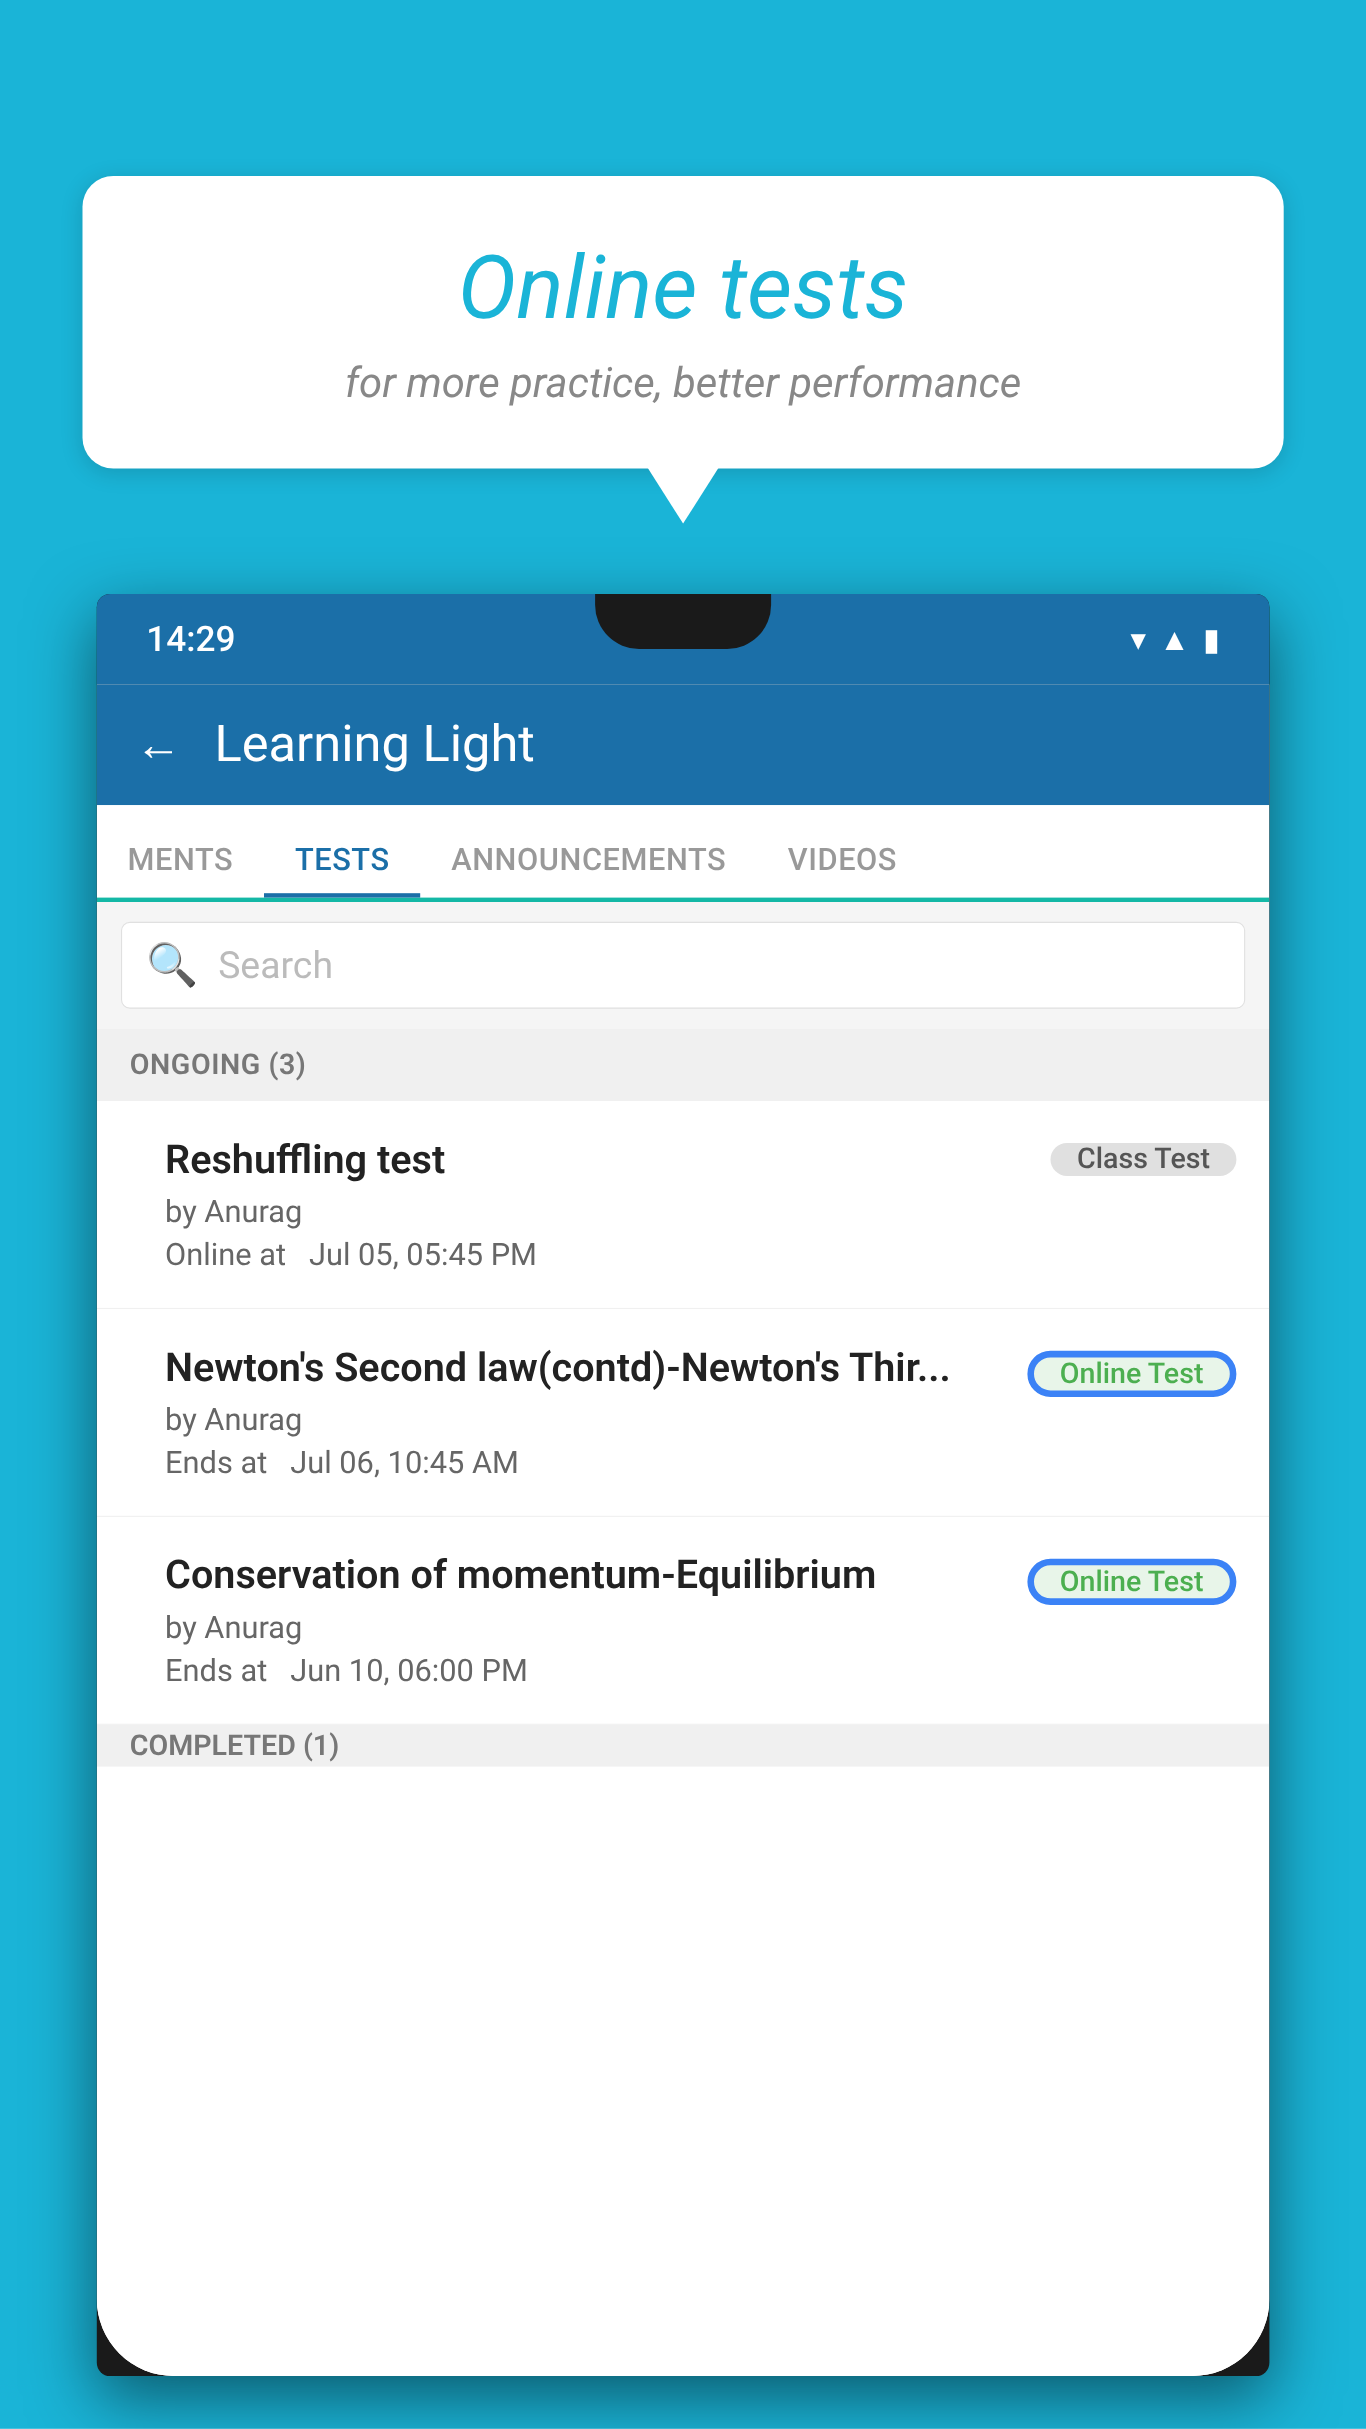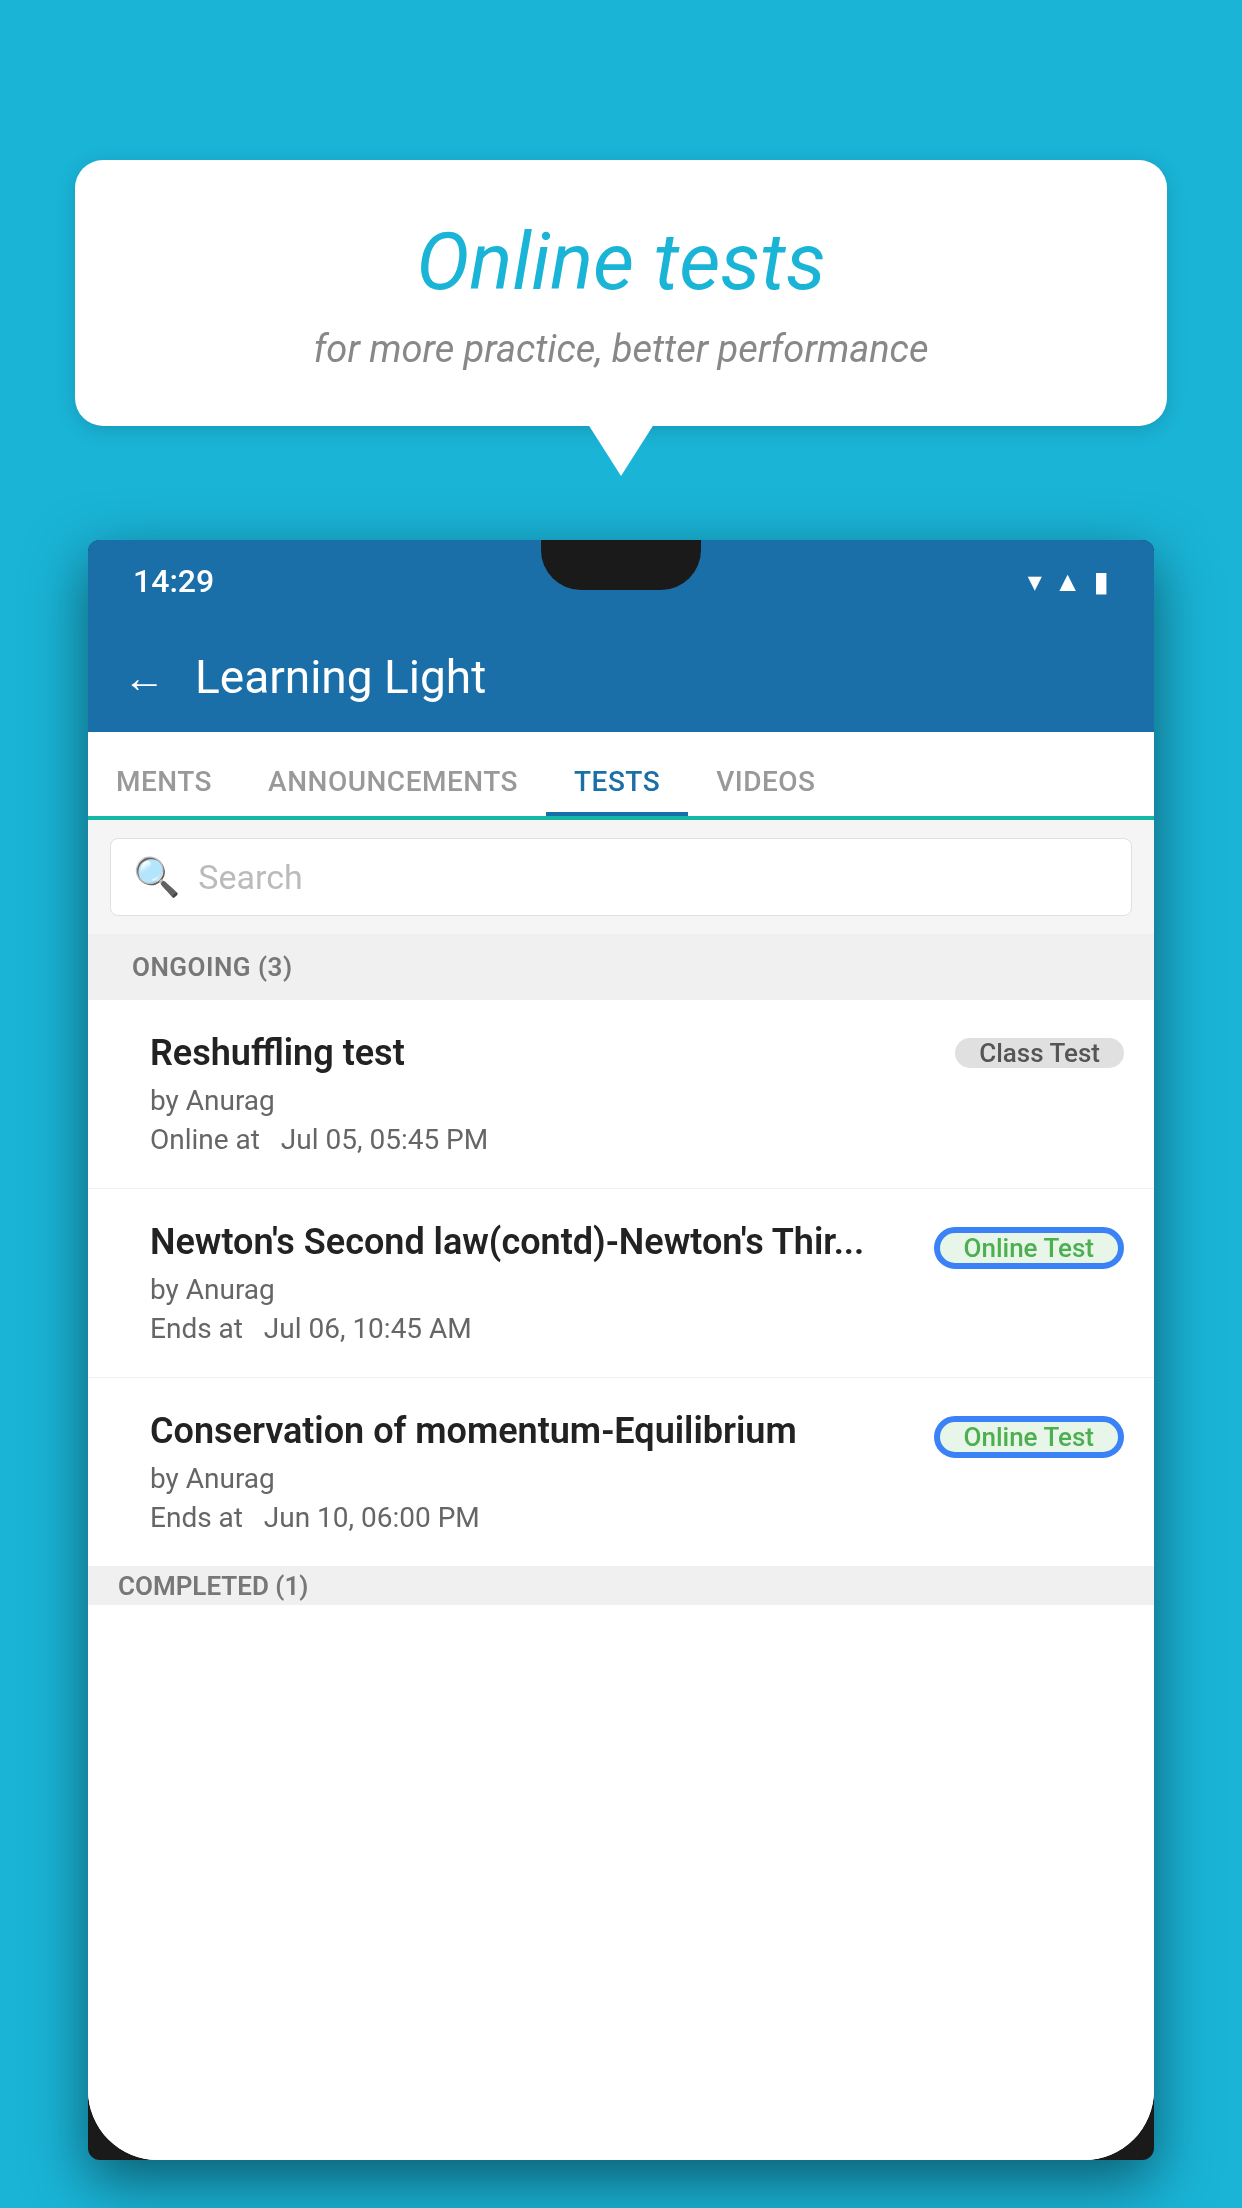--- a/index.html
+++ b/index.html
@@ -207,21 +207,21 @@
     }
 
     .search-placeholder {
       font-size: 34px;
       color: #bbb;
     }
 
     
     .section-header {
       background: #f0f0f0;
-      padding: 18px 44px;
+      padding: 18px 30px;
       font-size: 26px;
       color: #777;
       font-weight: 600;
       letter-spacing: 0.5px;
       flex-shrink: 0;
     }
 
     
     .test-list {
       background: white;
@@ -316,25 +316,25 @@
 
       <div class="app-bar">
         <span class="back-arrow">←</span>
         <span class="app-bar-title">Learning Light</span>
       </div>
 
       <div class="tabs-bar">
         <div class="tab-item">
           <span>MENTS</span>
         </div>
+        <div class="tab-item active">
+          <span>TESTS</span>
+        </div>
         <div class="tab-item">
           <span>ANNOUNCEMENTS</span>
-        </div>
-        <div class="tab-item active">
-          <span>TESTS</span>
         </div>
         <div class="tab-item">
           <span>VIDEOS</span>
         </div>
       </div>
 
       <div class="search-container">
         <div class="search-input-wrapper">
           <span class="search-icon-svg">🔍</span>
           <span class="search-placeholder">Search</span>

